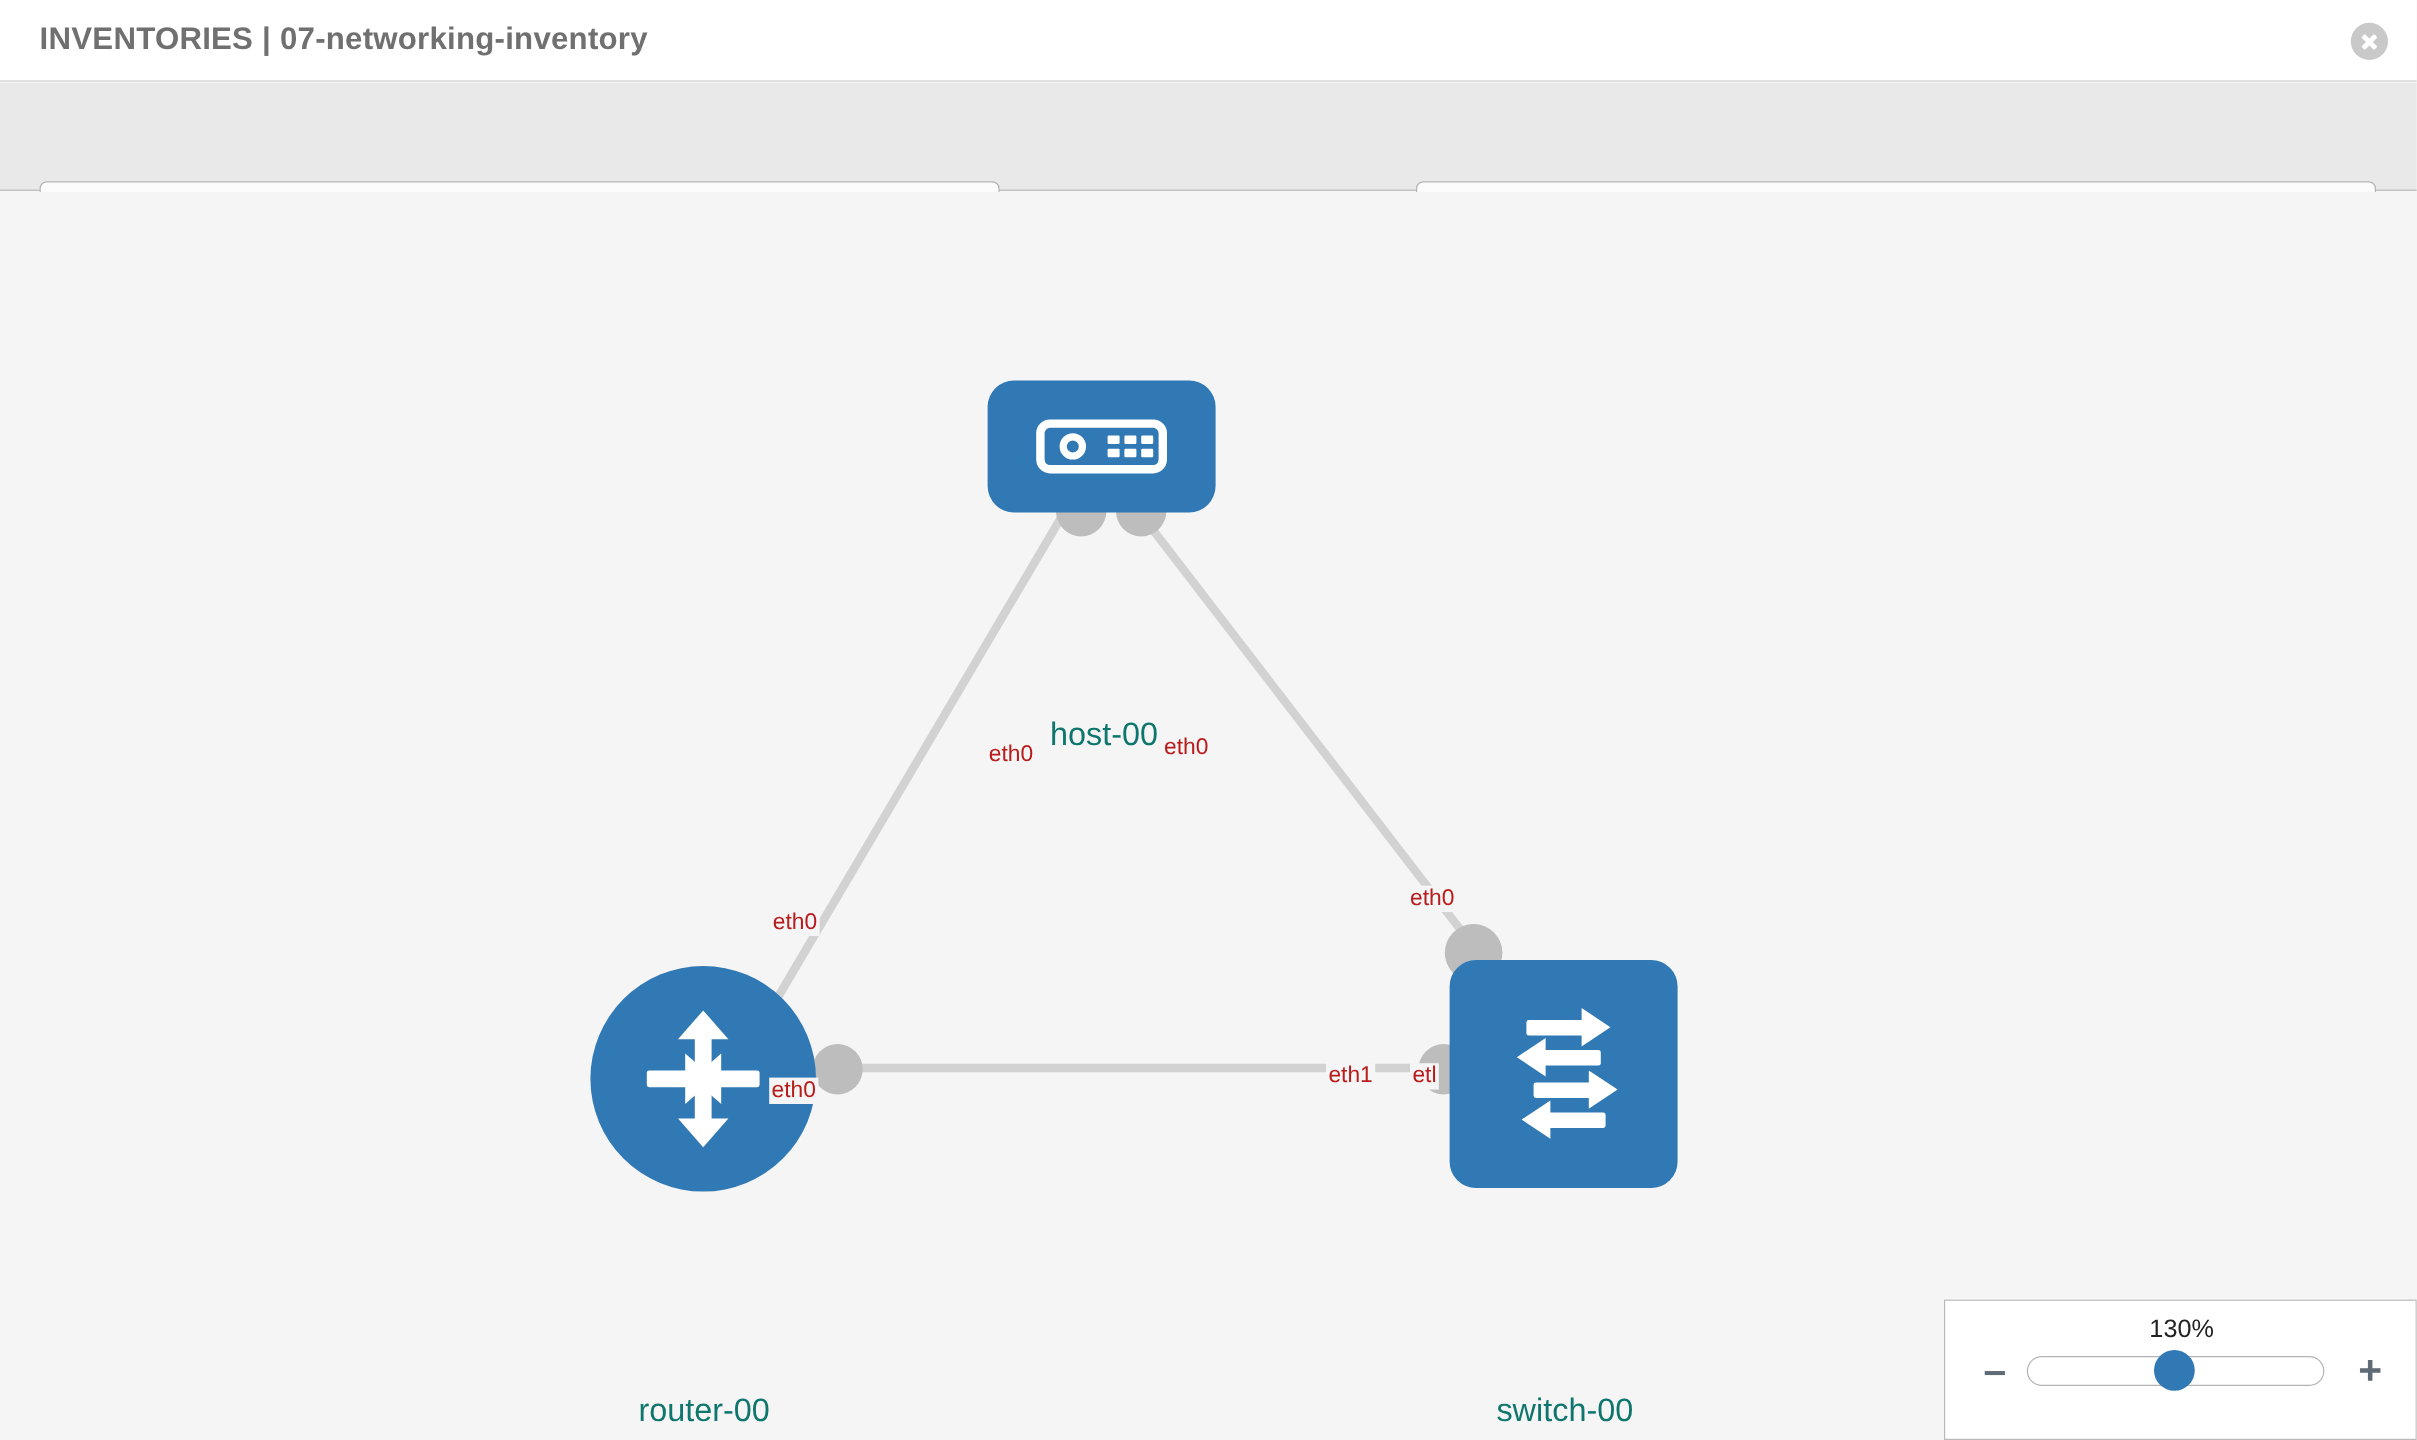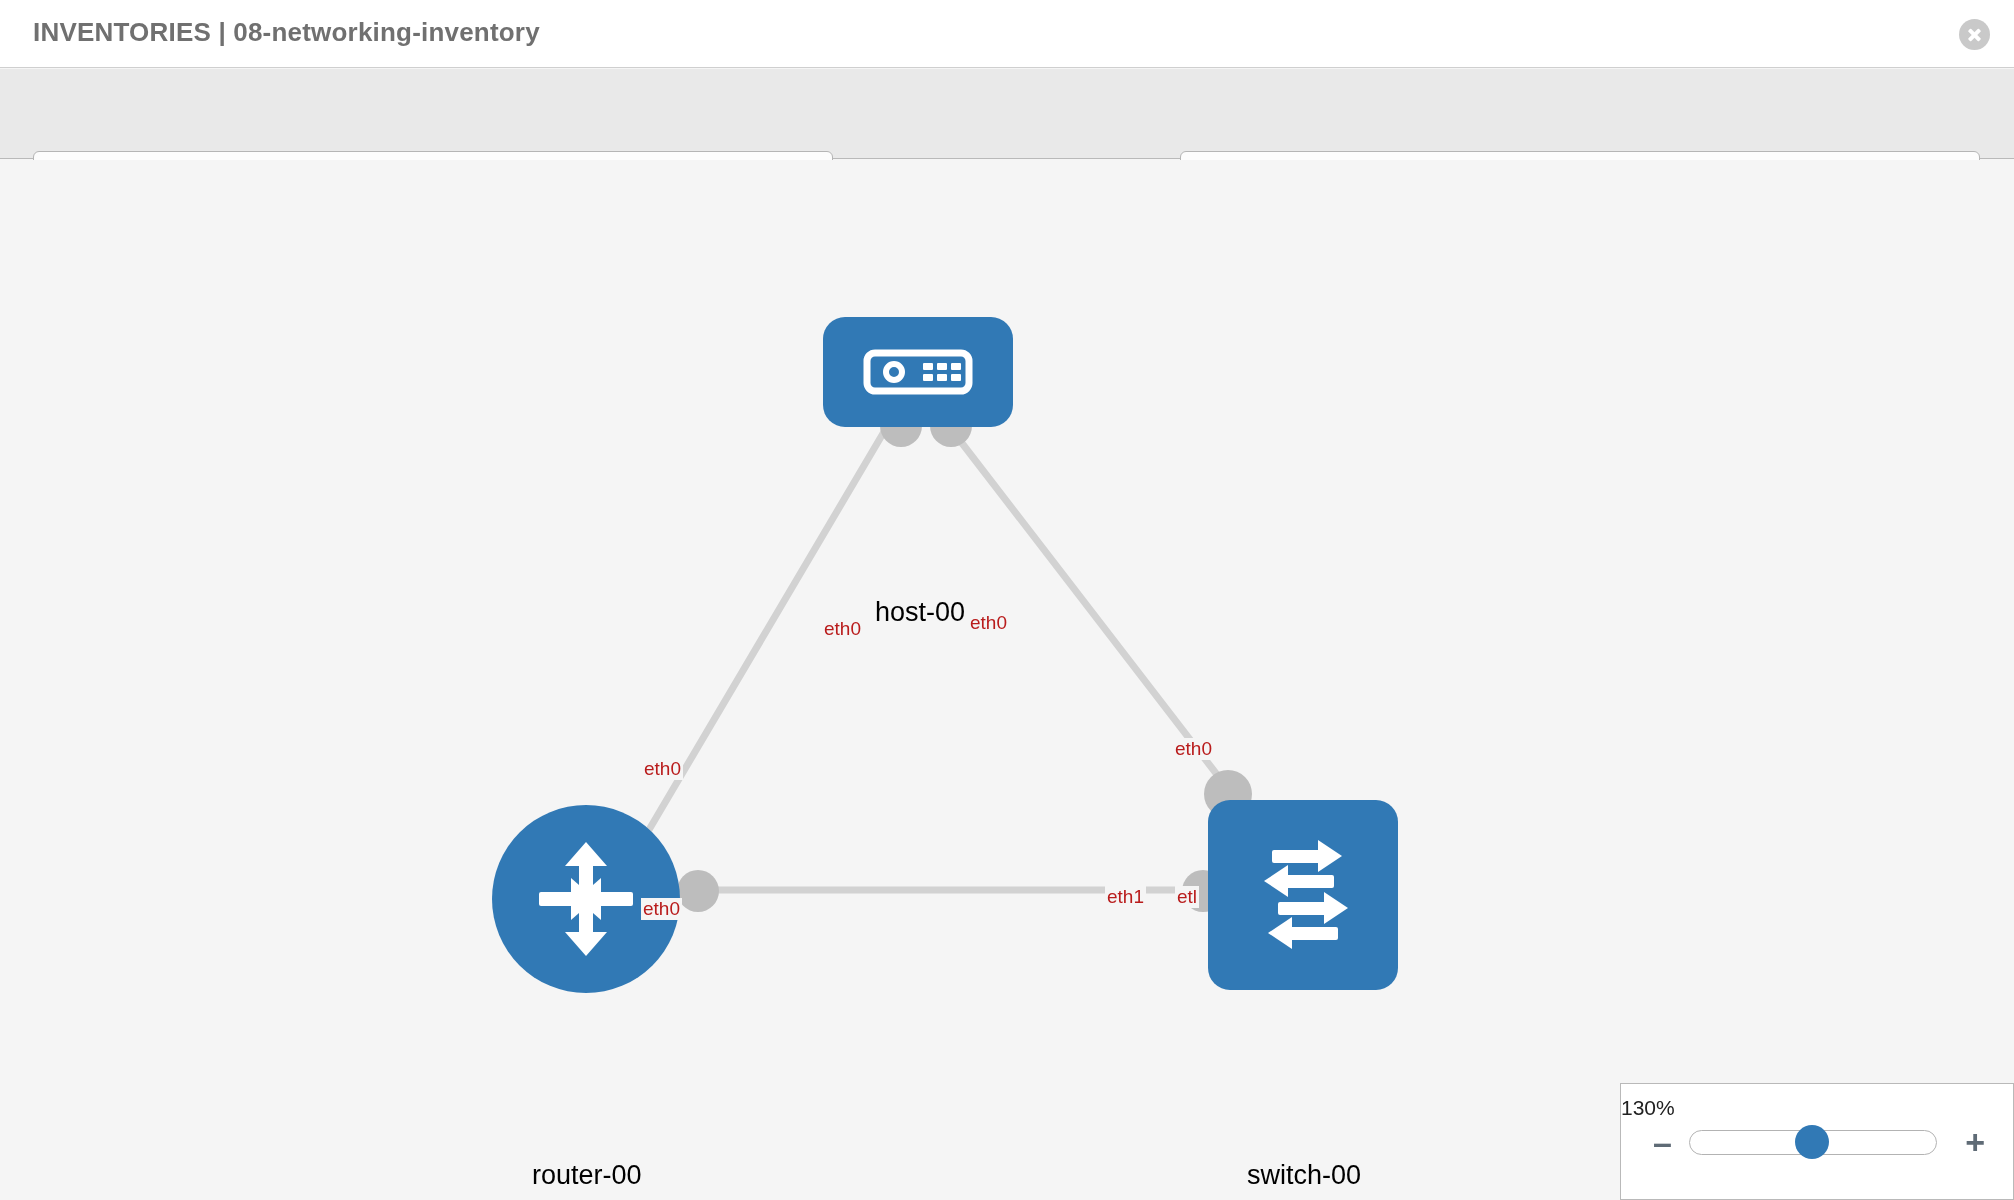--- a/index.html
+++ b/index.html
@@ -94,21 +94,21 @@
     position: absolute;
     background: #3179b5;
     display: flex; align-items: center; justify-content: center;
     cursor: pointer;
   }
   .node-rounded { border-radius: 22px; }
   .node-circle  { border-radius: 50%; }
 
   .node-label {
     position: absolute;
-    font-size: 27px; color: #000000;
+    font-size: 27px; color: #0f766e;
     background: #f5f5f5;
     white-space: nowrap;
     padding: 0 3px;
   }
   .iface-label {
     position: absolute;
     font-size: 19px; color: #b91c1c;
     background: #f5f5f5;
     white-space: nowrap;
     padding: 0 2px;
@@ -122,21 +122,21 @@
   
   .zoom-panel {
     position: absolute;
     left: 1620px; top: 1083px;
     width: 394px; height: 117px;
     background: #ffffff;
     border: 1px solid #b9b9b9;
   }
   .zoom-value {
     position: absolute; top: 12px; width: 394px;
-    text-align: left;
+    text-align: center;
     font-size: 21px; color: #222;
   }
   .zoom-minus, .zoom-plus {
     position: absolute; top: 47px;
     color: #5f6b76; font-size: 34px; line-height: 22px;
     font-weight: bold; cursor: pointer;
     user-select: none;
   }
   .zoom-minus { left: 32px; }
   .zoom-plus  { right: 28px; }
@@ -154,21 +154,21 @@
     border-radius: 50%;
     cursor: pointer;
   }
 </style>
 </head>
 <body>
 
 <div id="app">
 
   <div class="header">
-    <div class="header-title">INVENTORIES | 08-networking-inventory</div>
+    <div class="header-title">INVENTORIES | 07-networking-inventory</div>
     <div class="close-btn"></div>
   </div>
 
   <div class="toolbar">
 
     <div class="select-box" id="actions-select">
       <span class="sel-label">ACTIONS</span>
       <span class="caret"></span>
     </div>
 

